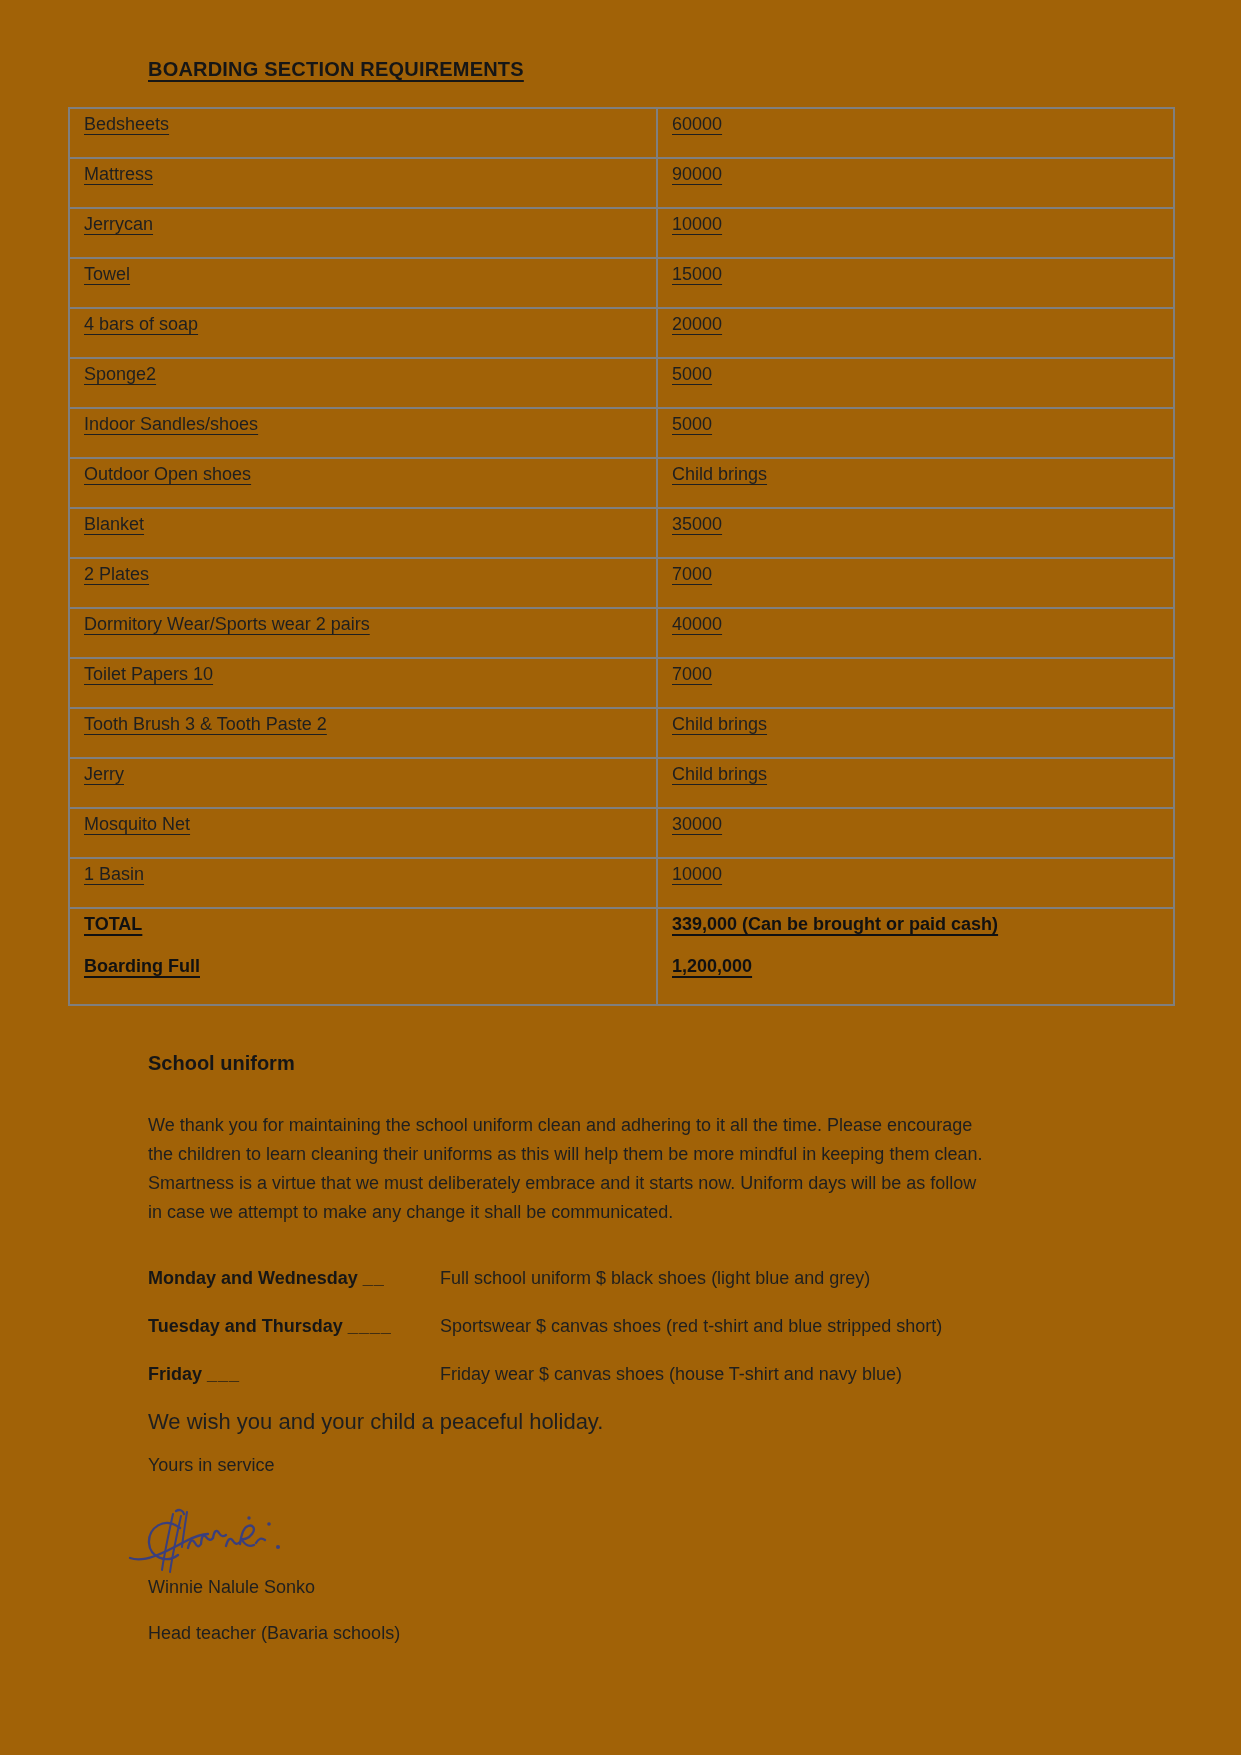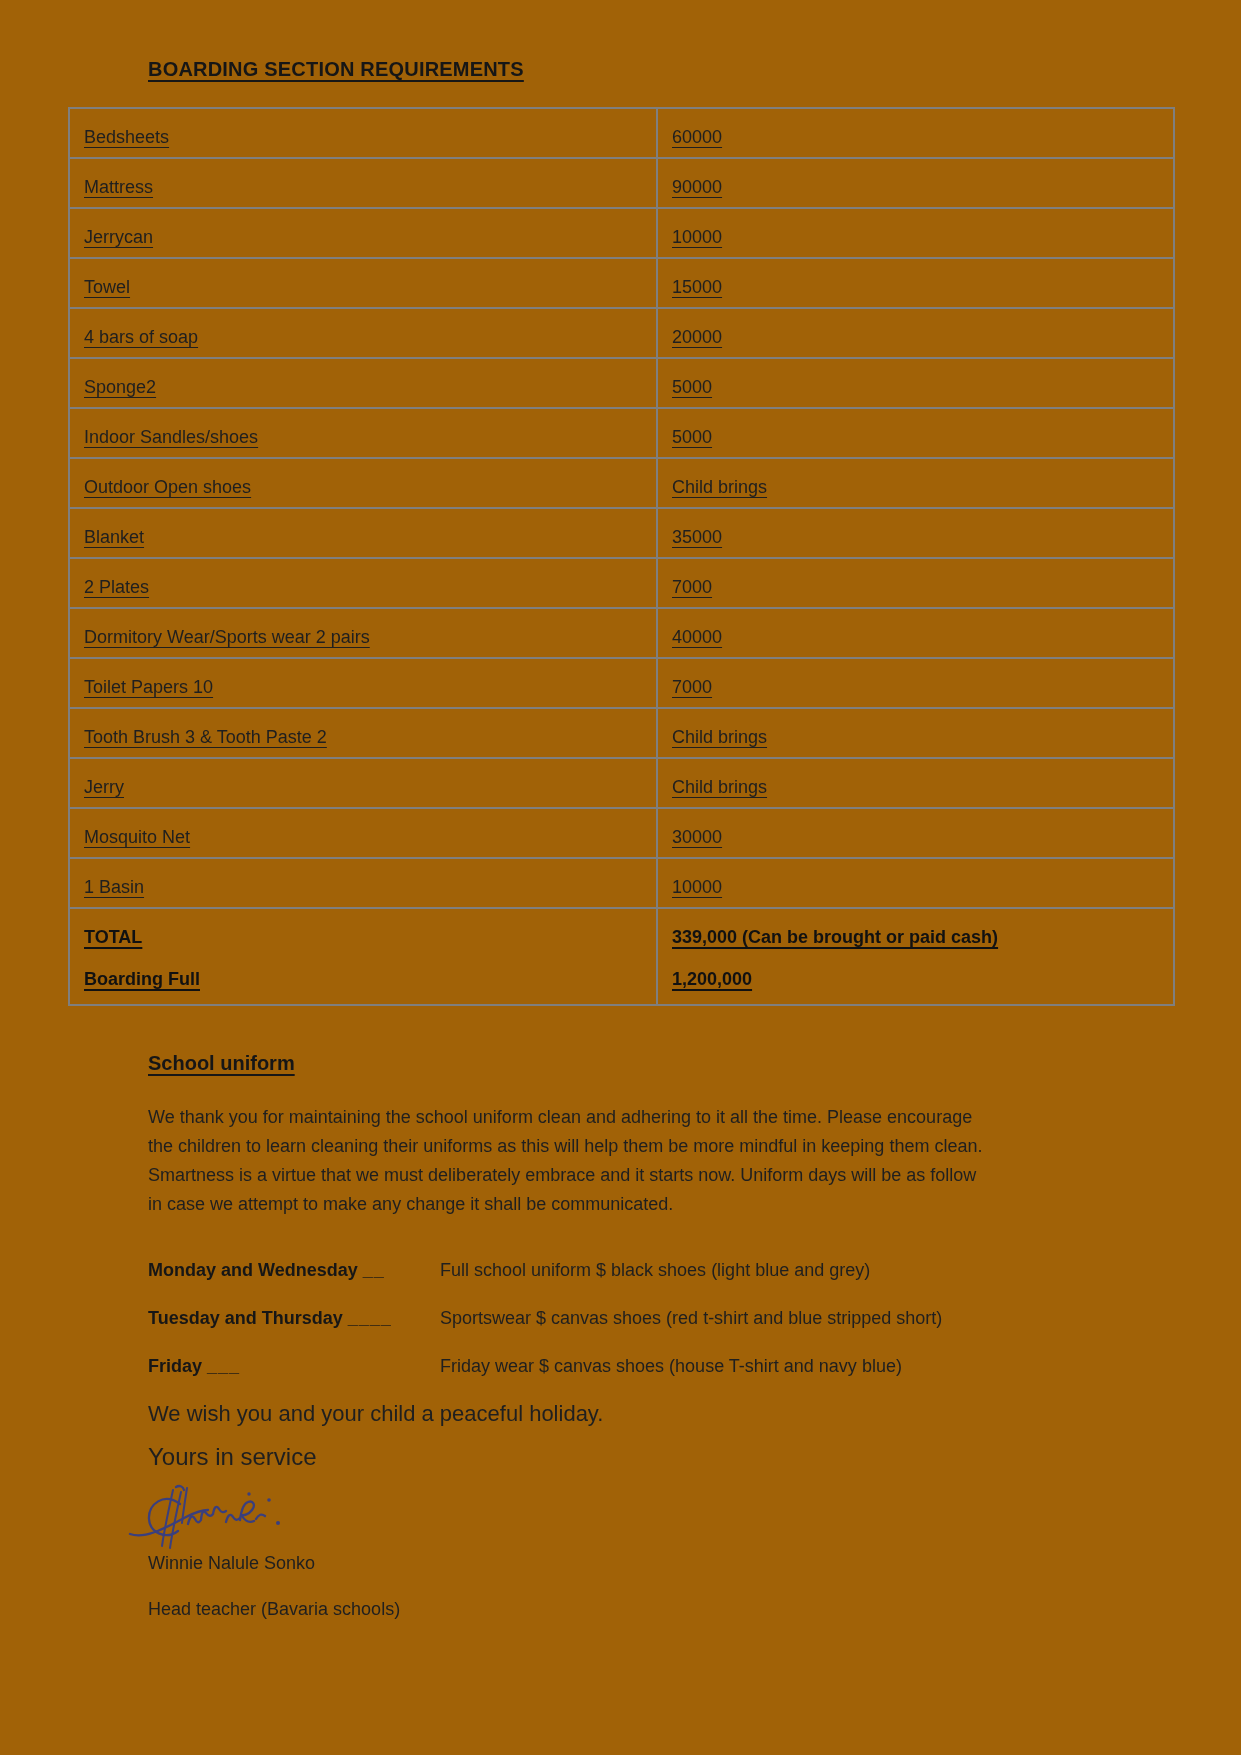--- a/index.html
+++ b/index.html
@@ -16,41 +16,41 @@
     color:#161616;
   }
   table.req {
     position:absolute; left:68px; top:107px; width:1105px;
     border-collapse:collapse; table-layout:fixed;
   }
   table.req col.c1 { width:588px; }
   table.req col.c2 { width:517px; }
   table.req td {
     border:2px solid #7f7f7f; vertical-align:top;
-    padding:18px 6px 0 14px; font-size:18px;
+    padding:5px 6px 0 14px; font-size:18px;
   }
   table.req tr.item-row td { height:50px; }
   table.req tr.total-row td { height:97px; font-weight:bold; color:#111; }
   .cellline { text-decoration:underline; text-underline-offset:4px; }
   tr.total-row .cellline { text-decoration-thickness:2px; }
   .total-gap { margin-top:21px; }
 
   .uniform { position:absolute; left:148px; top:1052px; width:845px; }
   .uniform h2 {
     font-size:20px; font-weight:bold; color:#161616;
-    text-decoration:underline; text-underline-offset:4px; text-decoration-thickness:2px;
-    margin-bottom:28px;
+    text-underline-offset:4px; text-decoration-thickness:2px;
+    margin-bottom:36px;
   }
   .uniform p.body { font-size:18px; line-height:29px; margin-bottom:40px; width:845px; }
   .day-line { display:flex; font-size:18px; line-height:22px; margin-bottom:26px; }
   .day-label { flex:0 0 292px; font-weight:bold; color:#161616; white-space:nowrap; }
   .day-label .us { font-weight:bold; letter-spacing:1px; }
   .day-desc { flex:1; }
   .closing  { font-size:22px; line-height:22px; margin-bottom:21px; }
-  .signoff  { font-size:24px; line-height:22px; margin-bottom:16px; }
+  .signoff  { font-size:18px; line-height:22px; margin-bottom:32px; }
   .sig-wrap { margin-left:-20px; margin-bottom:2px; height:66px; width:165px; }
   .sig-name  { font-size:18px; line-height:22px; margin-bottom:24px; }
   .sig-title { font-size:18px; line-height:22px; }
 </style>
 </head>
 <body>
 
 <div class="page">
 
   <div class="doc-title">BOARDING SECTION REQUIREMENTS</div>

